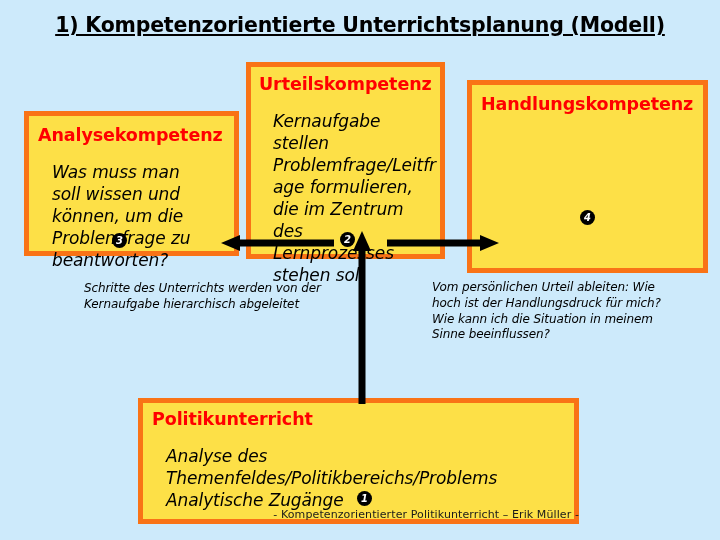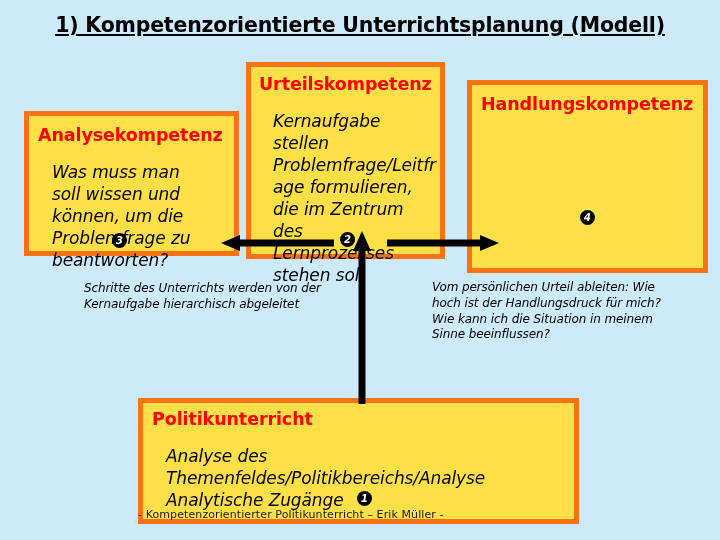--- a/index.html
+++ b/index.html
@@ -76,21 +76,21 @@
   }
   #note-left  { left: 84px;  top: 281px; width: 245px; }
   #note-right { left: 400px; top: 280px; width: 250px; margin-left: 32px; }
 
   
   .footer {
     position: absolute;
     left: 138px;
     top: 508px;
     width: 441px;
-    text-align: left;
+    text-align: right;
     font-size: 11px;
     font-style: normal;
     color: #1a1a1a;
     letter-spacing: 0.1px;
   }
 
   
   .marker {
     position: absolute;
     width: 15px;
@@ -141,21 +141,21 @@
     <div class="box-head">Handlungskompetenz</div>
   </div>
   <div class="marker" id="marker-4">4</div>
 
   <div class="note" id="note-left">Schritte des Unterrichts werden von der Kernaufgabe hierarchisch abgeleitet</div>
 
   <div class="note" id="note-right">Vom persönlichen Urteil ableiten: Wie hoch ist der Handlungsdruck für mich? Wie kann ich die Situation in meinem Sinne beeinflussen?</div>
 
   <div class="box" id="box-gegenstand">
     <div class="box-head">Politikunterricht</div>
-    <div class="box-body">Analyse des Themenfeldes/Politikbereichs/Analyse Analytische Zugänge</div>
+    <div class="box-body">Analyse des Themenfeldes/Politikbereichs/Problems Analytische Zugänge</div>
   </div>
 
   <div class="footer">- Kompetenzorientierter Politikunterricht – Erik Müller -</div>
 
   <div class="marker" id="marker-2">2</div>
   <div class="marker" id="marker-1">1</div>
 
   <svg id="arrows" viewBox="0 0 720 540">
 
     <g>

